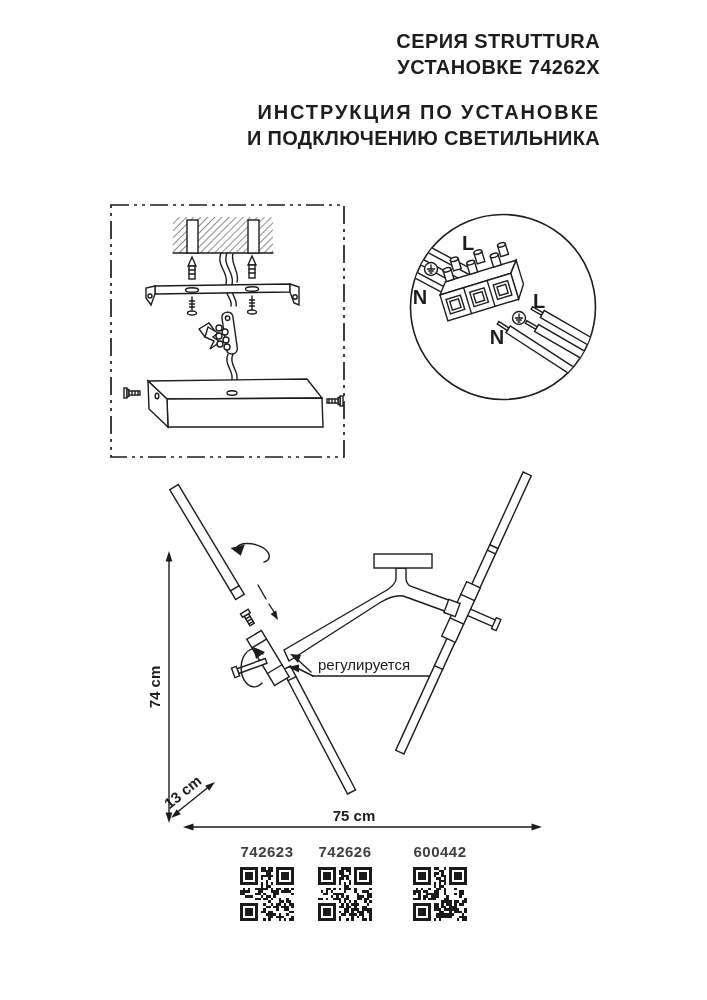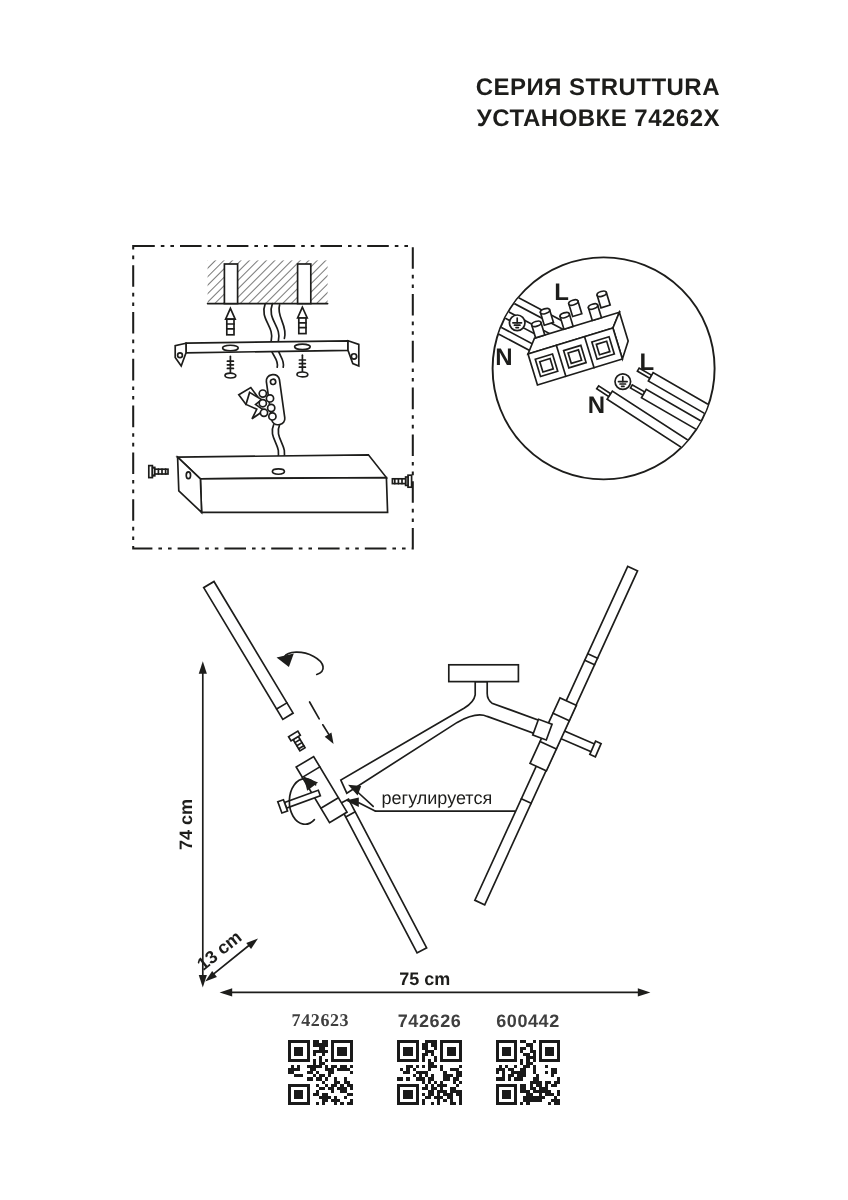--- a/index.html
+++ b/index.html
@@ -3,50 +3,54 @@
 <meta charset="utf-8">
 <style>
   :root{ --ink:#1d1d1b; --paper:#ffffff; --num:#3f3f3f; }
   *{ margin:0; padding:0; box-sizing:border-box; }
   html,body{ background:#e8e8e8; }
   .page{
     position:relative; width:707px; height:1000px; margin:0 auto;
     background:var(--paper); overflow:hidden;
     font-family:"Liberation Sans", sans-serif; color:var(--ink);
   }
-  .titles{ position:absolute; top:60px; right:107px; text-align:right; }
+  .titles{ position:absolute; top:28px; right:107px; text-align:right; }
   .titles .series div{
     font-size:20px; font-weight:bold; line-height:26px; letter-spacing:.4px;
   }
   .titles .maintitle{ margin-top:19px; }
   .titles .maintitle .l1{ font-size:20px; font-weight:bold; line-height:26px; letter-spacing:1.9px; }
   .titles .maintitle .l2{ font-size:20px; font-weight:bold; line-height:26px; letter-spacing:.3px; }
   svg{ position:absolute; overflow:visible; }
   svg .ln{ stroke:var(--ink); stroke-width:1.4; fill:none; stroke-linecap:round; }
   svg .shape{ stroke:var(--ink); stroke-width:1.4; fill:var(--paper); }
   svg .fill{ fill:var(--ink); stroke:none; }
   svg text{ font-family:"Liberation Sans", sans-serif; fill:var(--ink); }
   .dim-label{ font-size:15px; font-weight:bold; }
   .adj-label{ font-size:15px; font-weight:normal; }
   .wire-label{ font-size:20px; font-weight:bold; }
   .articles{ position:absolute; top:843px; left:0; width:707px; height:120px; }
   .article-col{ position:absolute; width:66px; text-align:center; }
   .article-col .num{ font-size:15px; font-weight:bold; color:var(--num); letter-spacing:.5px; }
   .article-col svg.qr{ position:static; display:block; margin:7px auto 0 auto; }
-  .col-0{ left:234px;font-family:Liberation Serif, serif; } .col-1{ left:325px; } .col-2{ left:407px; }
+  .col-0{ left:234px; } .col-1{ left:312px; } .col-2{ left:407px; }
 </style>
 </head>
 <body>
 
 <div class="page">
 
   <div class="titles">
     <div class="series">
       <div>СЕРИЯ STRUTTURA</div>
       <div>УСТАНОВКЕ 74262X</div>
+    </div>
+    <div class="maintitle">
+      <div class="l1">ИНСТРУКЦИЯ ПО УСТАНОВКЕ</div>
+      <div class="l2">И ПОДКЛЮЧЕНИЮ СВЕТИЛЬНИКА</div>
     </div>
   </div>
 
   <svg style="left:100px;top:198px" width="255" height="270" viewBox="100 198 255 270">
     <defs>
       <pattern id="hatch" width="5" height="5" patternUnits="userSpaceOnUse" patternTransform="rotate(45)">
         <line x1="0" y1="0" x2="0" y2="5" stroke="#1d1d1b" stroke-width="1"></line>
       </pattern>
     </defs>
 

